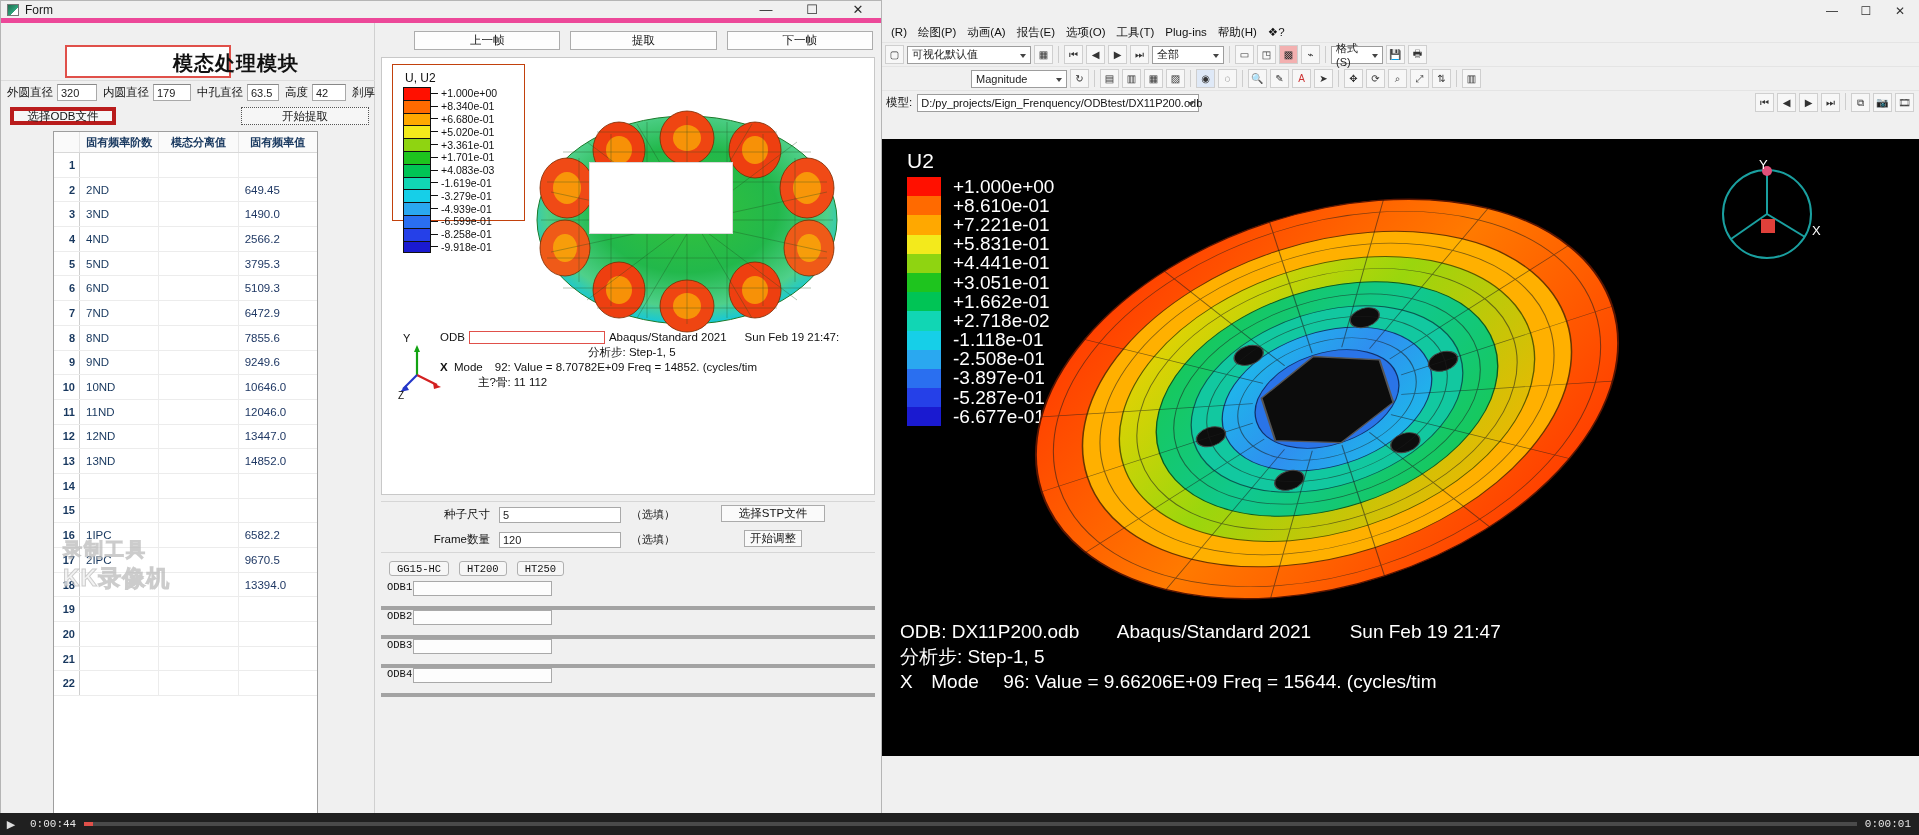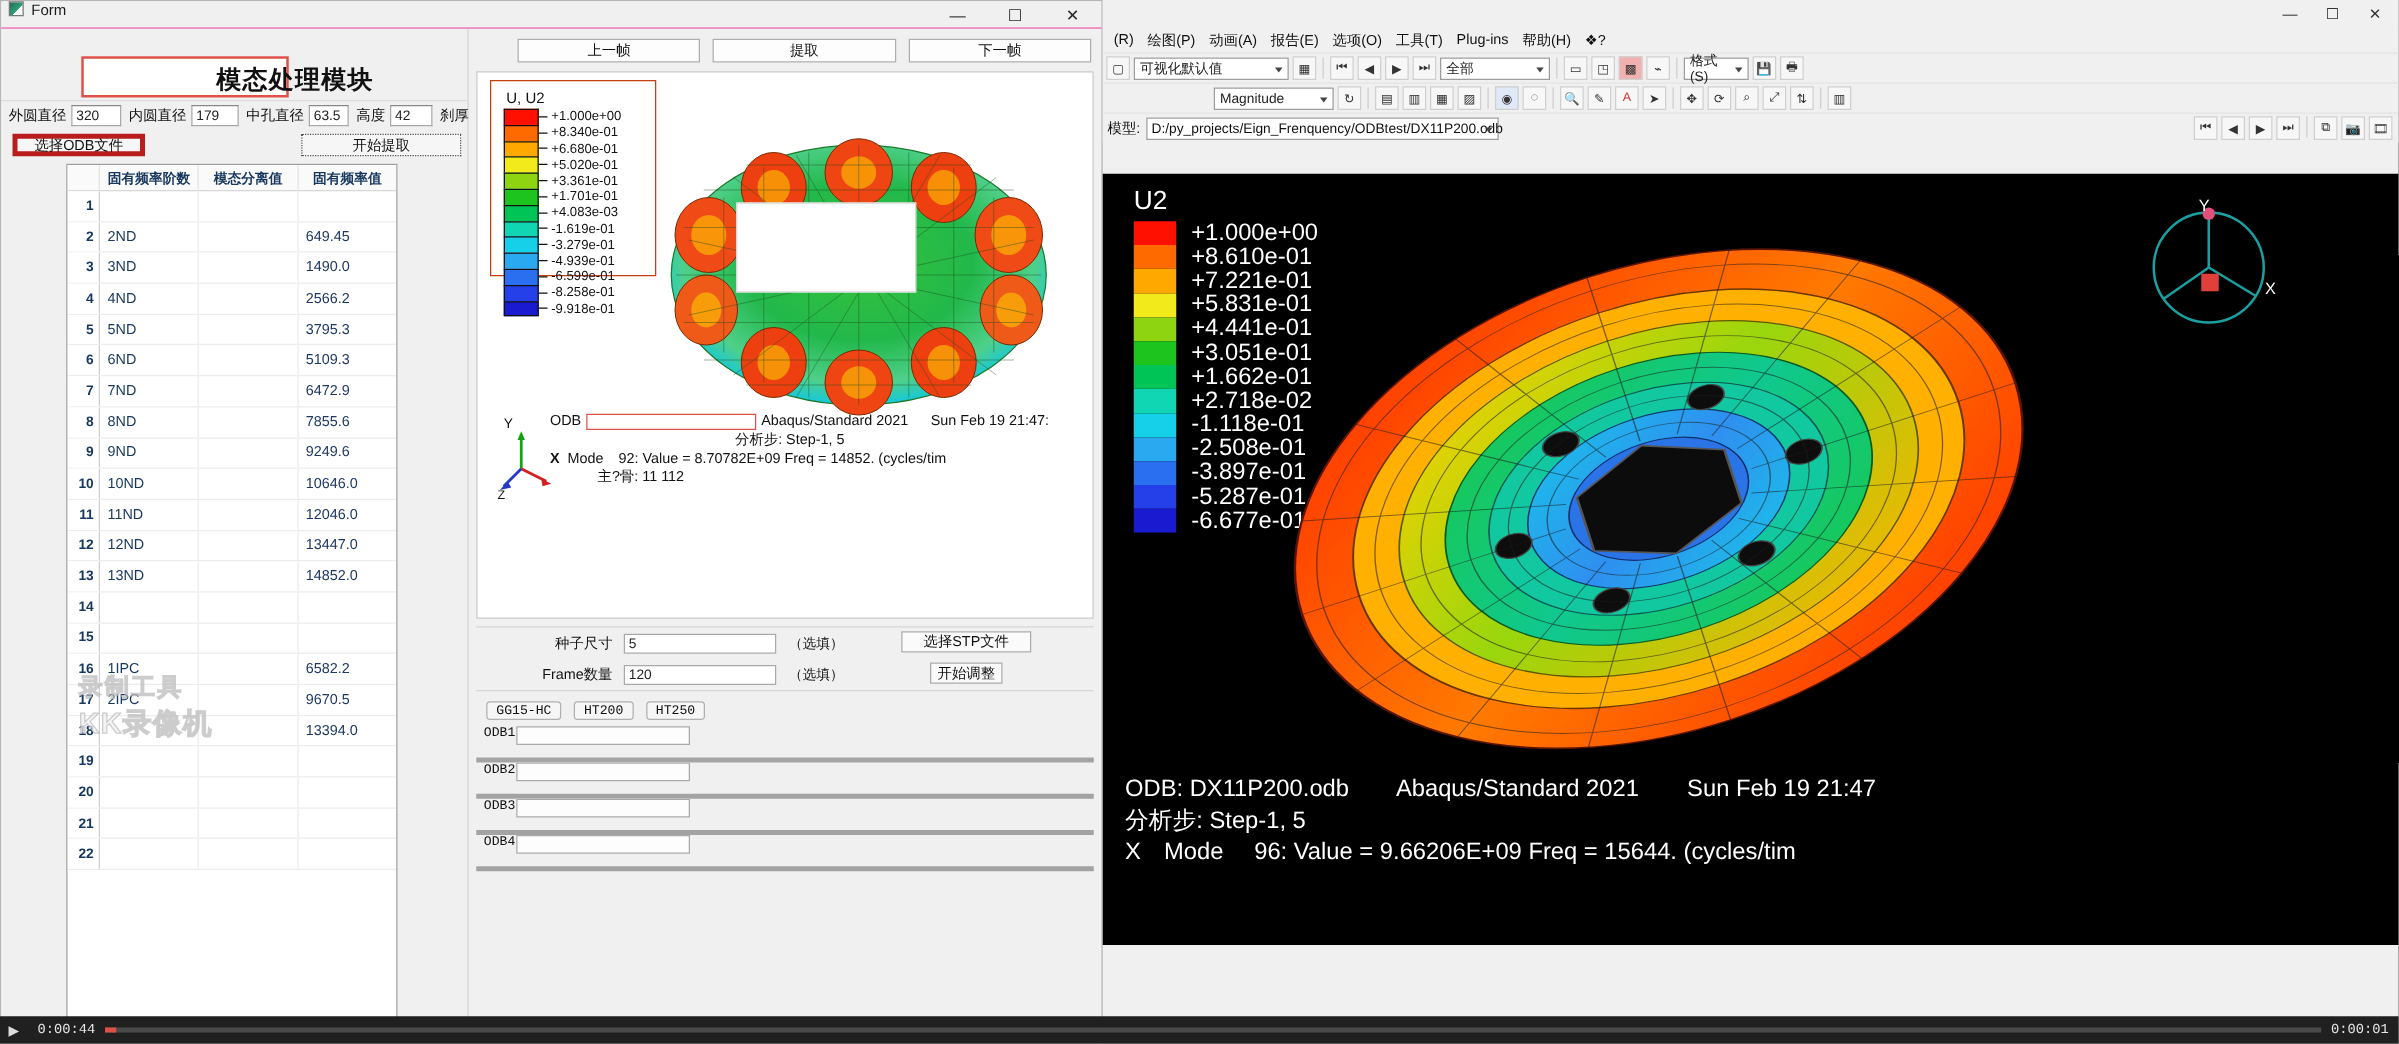--- a/index.html
+++ b/index.html
@@ -10,22 +10,22 @@
     background:#1d1d1d;
     position:relative;
   }
   
   #form-window {
     position:absolute; left:0; top:0; width:882px; height:835px;
     background:#f0f0f0; border:1px solid #b5b5b5;
     display:flex; flex-direction:column;
   }
   #title-bar {
-    height:22px; background:#f0f0f0; display:flex; 
-    border-bottom:1px solid #ec4899; flex:none;
+    height:22px; background:#f0f0f0; display:flex; align-items:center;
+    border-bottom:5px solid #ec4899; flex:none;
   }
   #title-bar .app-ico {
     width:12px; height:12px; margin-left:6px; margin-right:6px;
     background:linear-gradient(135deg,#1e6e4f 0%,#2fa37a 60%,#ffffff 61%);
     border:1px solid #777;
   }
   #title-bar .ttl { font-size:12px; color:#1b1b1b; }
   #title-bar .spacer { flex:1; }
   .win-btn {
     width:46px; height:22px; display:flex; align-items:center; justify-content:center;
@@ -716,21 +716,21 @@
 
   <div id="abq-tb1">
     <div class="tb-btn">▢</div>
     <div class="tb-sel" style="width:124px">可视化默认值</div>
     <div class="tb-btn">▦</div>
     <div class="tb-sep"></div>
     <div class="tb-btn">⏮</div>
     <div class="tb-btn">◀</div>
     <div class="tb-btn">▶</div>
     <div class="tb-btn">⏭</div>
-    <div class="tb-sel" style="width:88px">全部</div>
+    <div class="tb-sel" style="width:72px">全部</div>
     <div class="tb-sep"></div>
     <div class="tb-btn">▭</div>
     <div class="tb-btn">◳</div>
     <div class="tb-btn" style="background:#f3b0b0">▩</div>
     <div class="tb-btn">⌁</div>
     <div class="tb-sep"></div>
     <div class="tb-sel" style="width:52px">格式(S)</div>
     <div class="tb-btn">💾</div>
     <div class="tb-btn">🖶</div>
   </div>

